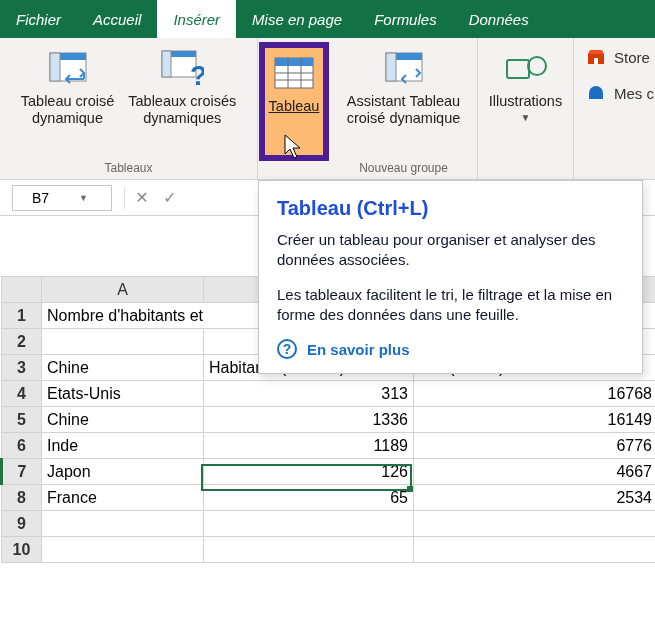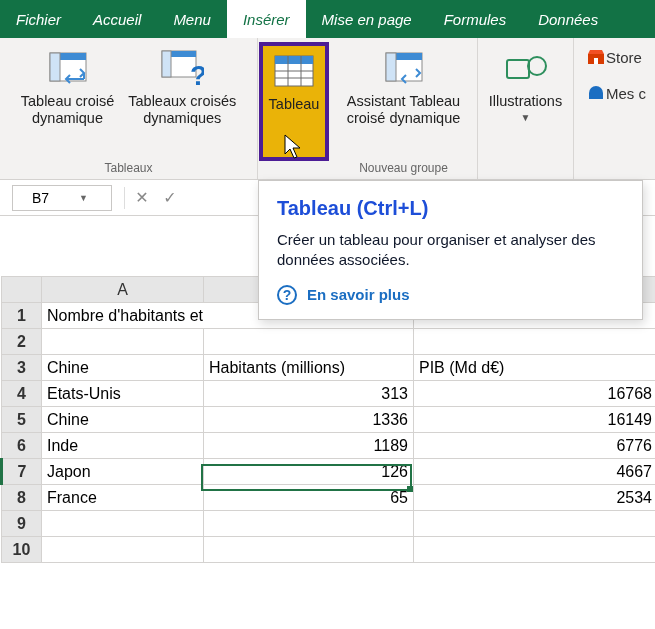--- a/index.html
+++ b/index.html
@@ -12,26 +12,26 @@
 
   
   .ribbon { display: flex; background: #f3f2f1; border-bottom: 1px solid #d4d2d0; height: 142px; }
   .group { display: flex; flex-direction: column; align-items: center; border-right: 1px solid #d8d6d4; padding: 4px 4px 2px 4px; }
   .group-body { display: flex; flex: 1; }
   .group-label { font-size: 12px; color: #666; padding-bottom: 2px; }
 
   .btn { display: flex; flex-direction: column; align-items: center; justify-content: flex-start; padding: 4px 6px 0 6px; text-align: center; background: transparent; border: 1px solid transparent; cursor: pointer; font-size: 14.5px; color: #222; line-height: 1.2; }
   .btn .icon-slot { width: 48px; height: 44px; display: flex; align-items: center; justify-content: center; }
   .btn .lbl { margin-top: 2px; white-space: pre-line; }
-  .btn.hover { background: #eab308; border: 4px solid #4c1d95; }
+  .btn.hover { background: #fdba74; border: 6px solid #4c1d95; text-decoration: underline; }
   .btn-ill { width: 84px; }
   .drop-arrow { font-size: 10px; color: #555; margin-top: 2px; }
 
   .office-right { display: flex; flex-direction: column; justify-content: flex-start; padding: 10px 0 0 12px; gap: 18px; }
-  .office-item { display: flex; align-items: center; font-size: 15px; color: #333; }
+  .office-item { display: flex; align-items: center; gap: 8px; font-size: 15px; color: #333; }
 
   
   svg { display: block; }
 
   
   .fbar { display: flex; align-items: center; height: 36px; border-bottom: 1px solid #d4d2d0; background: #fff; }
   .namebox { width: 100px; height: 26px; margin: 0 8px 0 12px; border: 1px solid #c9c7c5; display: flex; align-items: center; padding: 0 6px; font-size: 14px; background: #fff; text-align: center; }
   .namebox span { flex: 1; }
   .namebox .dd { font-size: 9px; color: #666; }
   .fbar-btn { width: 26px; height: 26px; display: flex; align-items: center; justify-content: center; border: 1px solid transparent; color: #888; font-size: 16px; background: #fff; }
@@ -62,21 +62,20 @@
 
   
   .cursor { position: absolute; left: 284px; top: 134px; pointer-events: none; }
 </style>
 </head>
 <body>
 
 <div class="tabs">
   <div class="tab">Fichier</div>
   <div class="tab">Accueil</div>
-  <div class="tab">Menu</div>
   <div class="tab active">Insérer</div>
   <div class="tab">Mise en page</div>
   <div class="tab">Formules</div>
   <div class="tab">Données</div>
 </div>
 
 <div class="ribbon">
 
   <div class="group" style="width:258px">
     <div class="group-body">
@@ -282,20 +281,21 @@
   </table>
 
   <div class="sel-cell" style="left:201px; top:188px; width:211px; height:27px;">
     <div class="sel-handle"></div>
   </div>
 </div>
 
 <div class="tooltip">
   <h3>Tableau (Ctrl+L)</h3>
   <p>Créer un tableau pour organiser et analyser des données associées.</p>
+  <p>Les tableaux facilitent le tri, le filtrage et la mise en forme des données dans une feuille.</p>
   <div class="learn">
     <span class="q">?</span>
     <span>En savoir plus</span>
   </div>
 </div>
 
 <div class="cursor">
   <svg width="20" height="26">
       <path d="M1 1 L1 20 L6 15 L10 24 L13 23 L9 14 L16 14 Z" fill="#fff" stroke="#000" stroke-width="1"></path>
     </svg>

